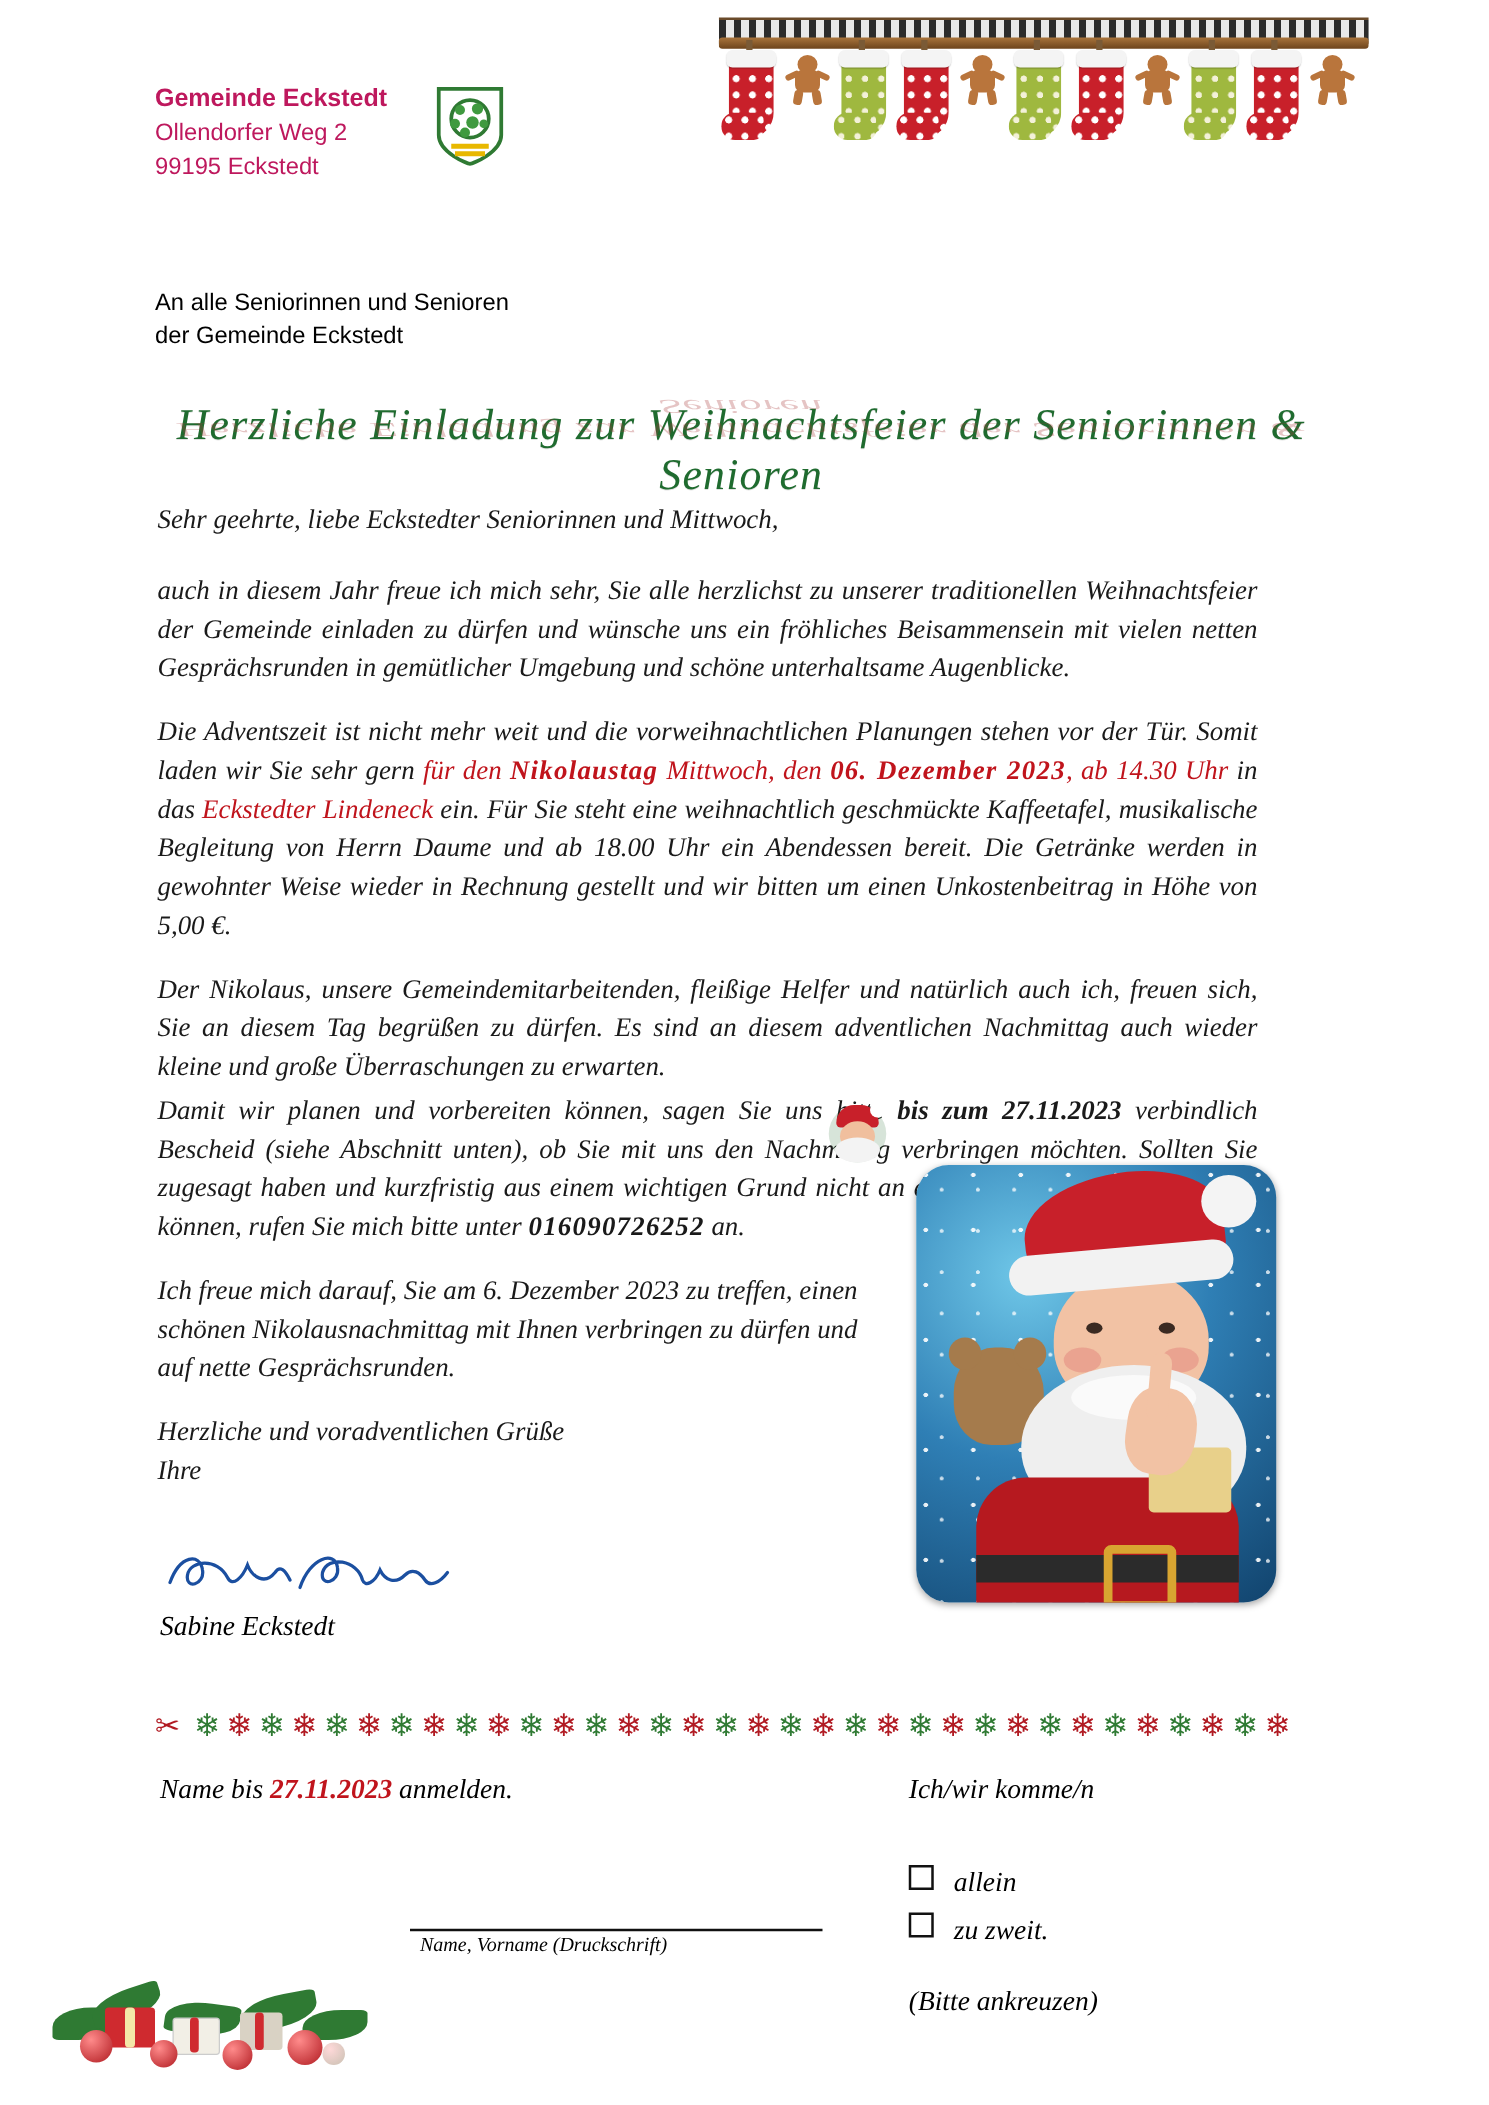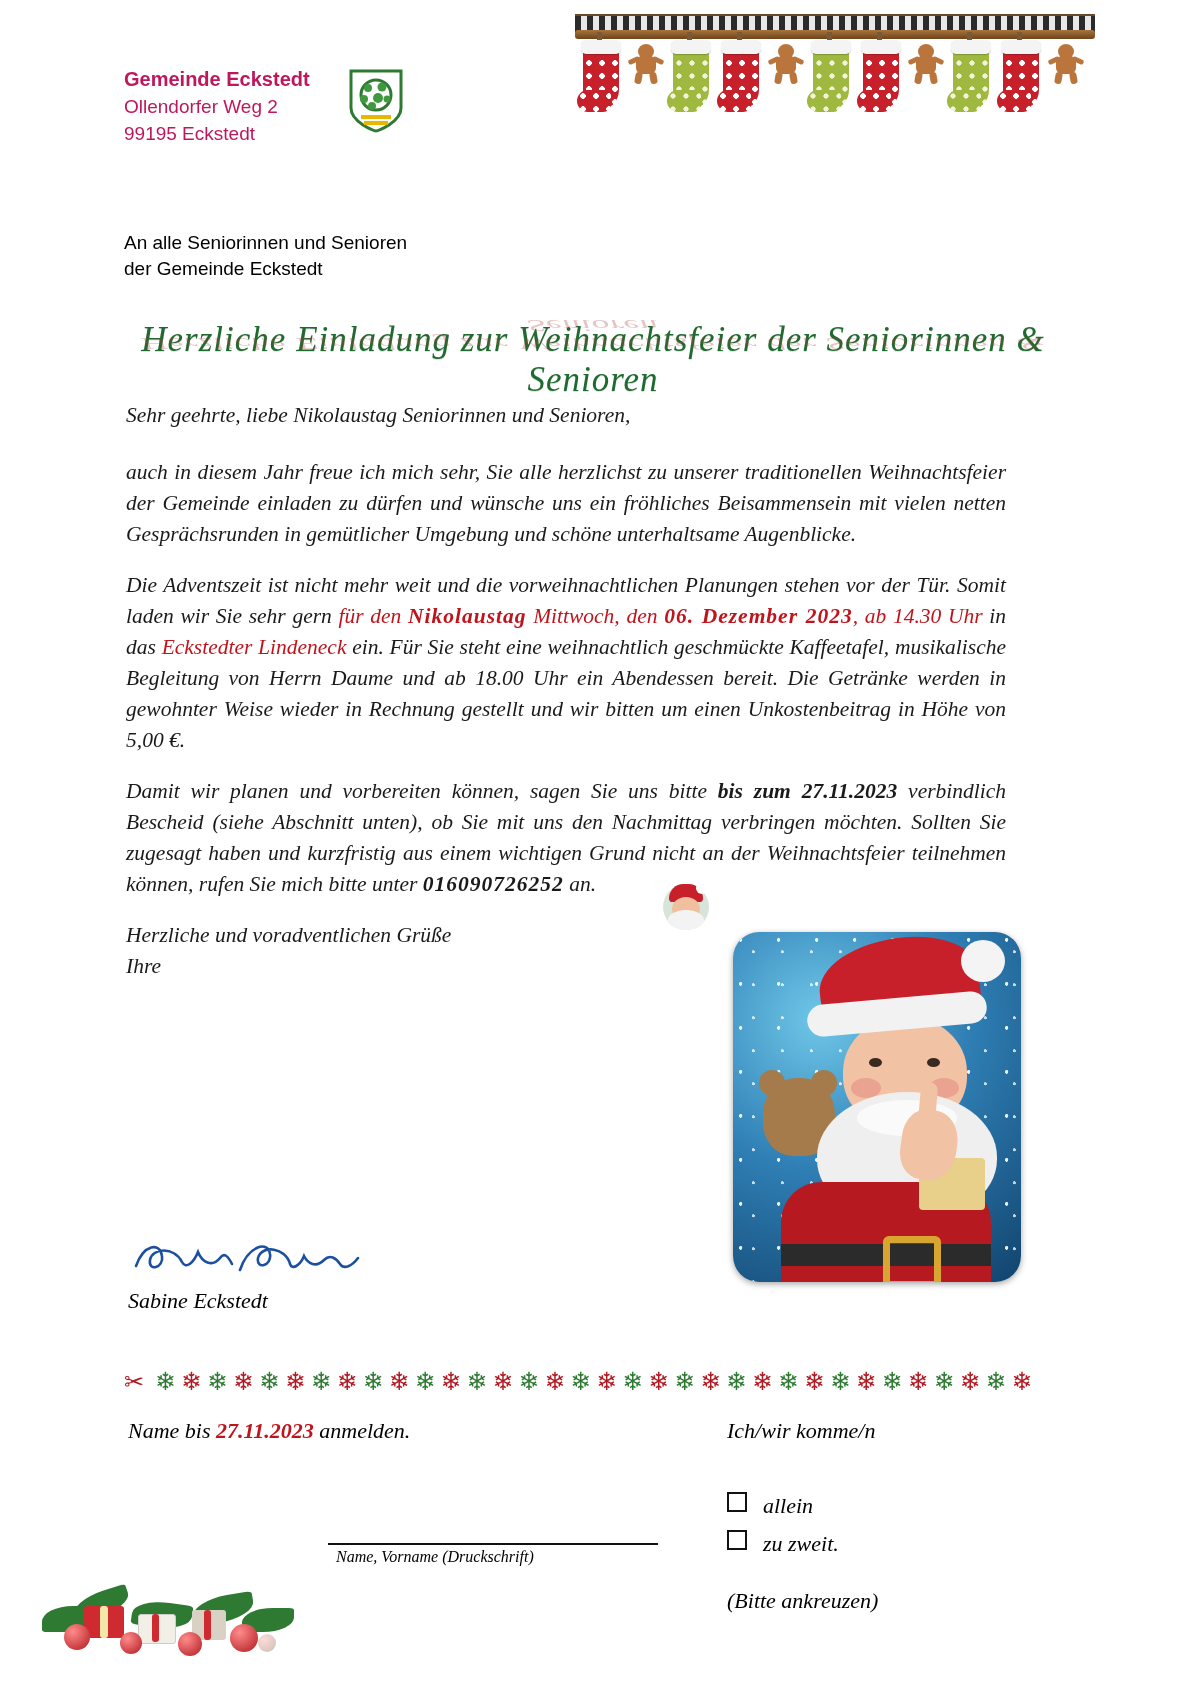--- a/index.html
+++ b/index.html
@@ -467,29 +467,31 @@
 <div class="addressee">
   <div>An alle Seniorinnen und Senioren</div>
   <div>der Gemeinde Eckstedt</div>
 </div>
 
 <div class="title">Herzliche Einladung zur Weihnachtsfeier der Seniorinnen &amp; Senioren</div>
 <div class="title-shadow">Herzliche Einladung zur Weihnachtsfeier der Seniorinnen &amp; Senioren</div>
 
 <div class="body-text">
 
-  <p class="p-salut">Sehr geehrte, liebe Nikolaustag Seniorinnen und Senioren,</p>
+  <p class="p-salut">Sehr geehrte, liebe Eckstedter Seniorinnen und Mittwoch,</p>
 
   <p>auch in diesem Jahr freue ich mich sehr, Sie alle herzlichst zu unserer traditionellen Weihnachtsfeier der Gemeinde einladen zu dürfen und wünsche uns ein fröhliches Beisammensein mit vielen netten Gesprächsrunden in gemütlicher Umgebung und schöne unterhaltsame Augenblicke.</p>
 
   <p><span>Die Adventszeit ist nicht mehr weit und die vorweihnachtlichen Planungen stehen vor der Tür. Somit laden wir Sie sehr gern </span><span class="red-t">für den </span><span class="red-b">Nikolaustag</span><span class="red-t"> Mittwoch, den </span><span class="red-b">06. Dezember 2023</span><span class="red-t">, ab </span><span class="red-t">14.30 Uhr</span><span> in das </span><span class="red-t">Eckstedter Lindeneck</span><span> ein. Für Sie steht eine weihnachtlich geschmückte Kaffeetafel, musikalische Begleitung von Herrn Daume und ab 18.00 Uhr ein Abendessen bereit. Die Getränke werden in gewohnter Weise wieder in Rechnung gestellt und wir bitten um einen Unkostenbeitrag in Höhe von 5,00 €.</span></p>
 
+  <p style="margin-bottom:4px">Der Nikolaus, unsere Gemeindemitarbeitenden, fleißige Helfer und natürlich auch ich, freuen sich, Sie an diesem Tag begrüßen zu dürfen. Es sind an diesem adventlichen Nachmittag auch wieder kleine und große Überraschungen zu erwarten.</p>
 
   <p><span>Damit wir planen und vorbereiten können, sagen Sie uns bitte </span><span class="bold">bis zum 27.11.2023</span><span> verbindlich Bescheid (siehe Abschnitt unten), ob Sie mit uns den Nachmittag verbringen möchten. Sollten Sie zugesagt haben und kurzfristig aus einem wichtigen Grund nicht an der Weihnachtsfeier teilnehmen können, rufen Sie mich bitte unter </span><span class="bold-sp">016090726252</span><span> an.</span></p>
 
+  <p style="width:560px">Ich freue mich darauf, Sie am 6. Dezember 2023 zu treffen, einen schönen Nikolausnachmittag mit Ihnen verbringen zu dürfen und auf nette Gesprächsrunden.</p>
 
   <p style="margin-bottom:0">Herzliche  und voradventlichen Grüße</p>
   <p style="margin-bottom:12px">Ihre</p>
 </div>
 
 <svg class="sig-svg" viewBox="0 0 250 52">
   <path d="M8 34 C16 12, 32 10, 34 24 C36 36, 20 40, 22 28 C24 16, 46 14, 54 30 C58 38, 66 30, 70 20 C74 30, 84 36, 92 26 C96 20, 100 24, 104 32" fill="none" stroke="#1b4fa0" stroke-width="2.6" stroke-linecap="round"></path>
   <path d="M112 38 C120 14, 140 8, 142 22 C144 34, 128 38, 130 26 C134 12, 158 16, 162 32 C164 38, 172 34, 176 24 C180 32, 188 36, 196 28 C202 22, 208 26, 212 32 C216 38, 224 34, 230 26" fill="none" stroke="#1b4fa0" stroke-width="2.6" stroke-linecap="round"></path>
 </svg>
 <div style="position:absolute;left:128px;top:1288px;font-family:'Liberation Serif',serif;font-style:italic;font-size:22px">Sabine Eckstedt</div>

